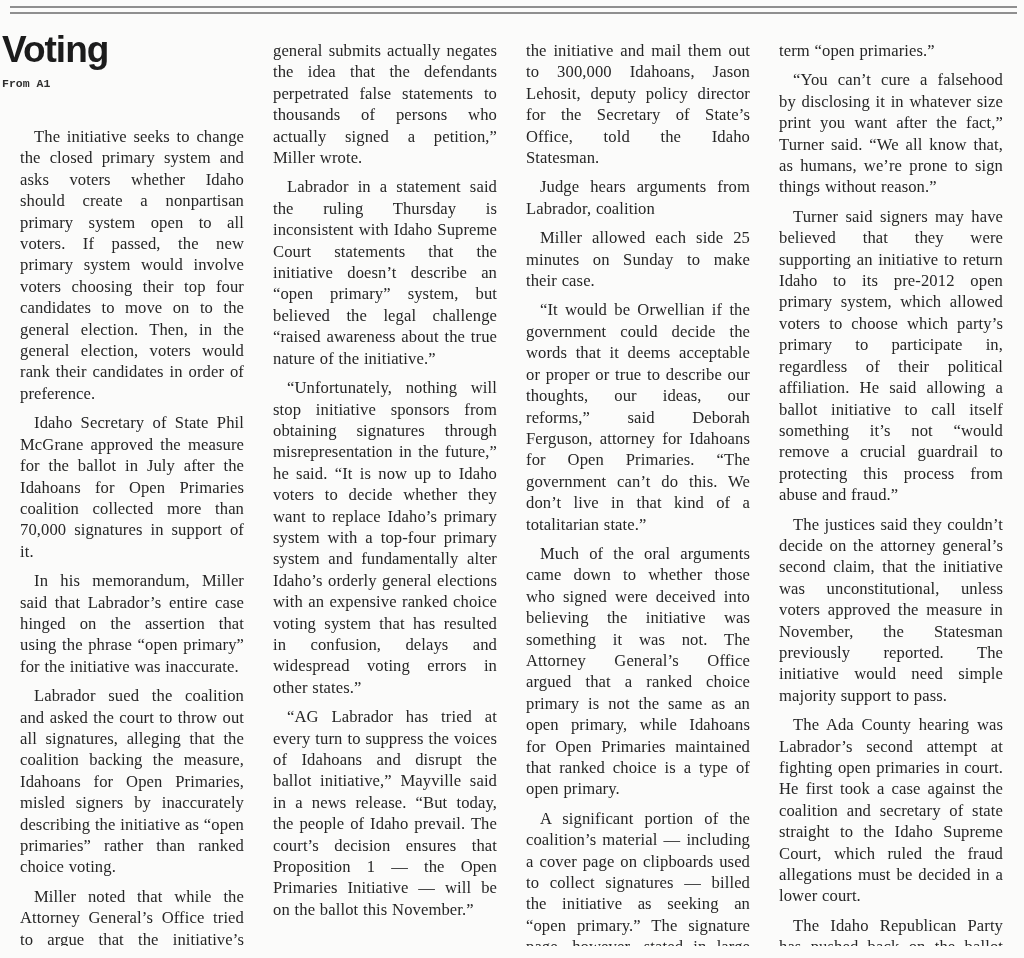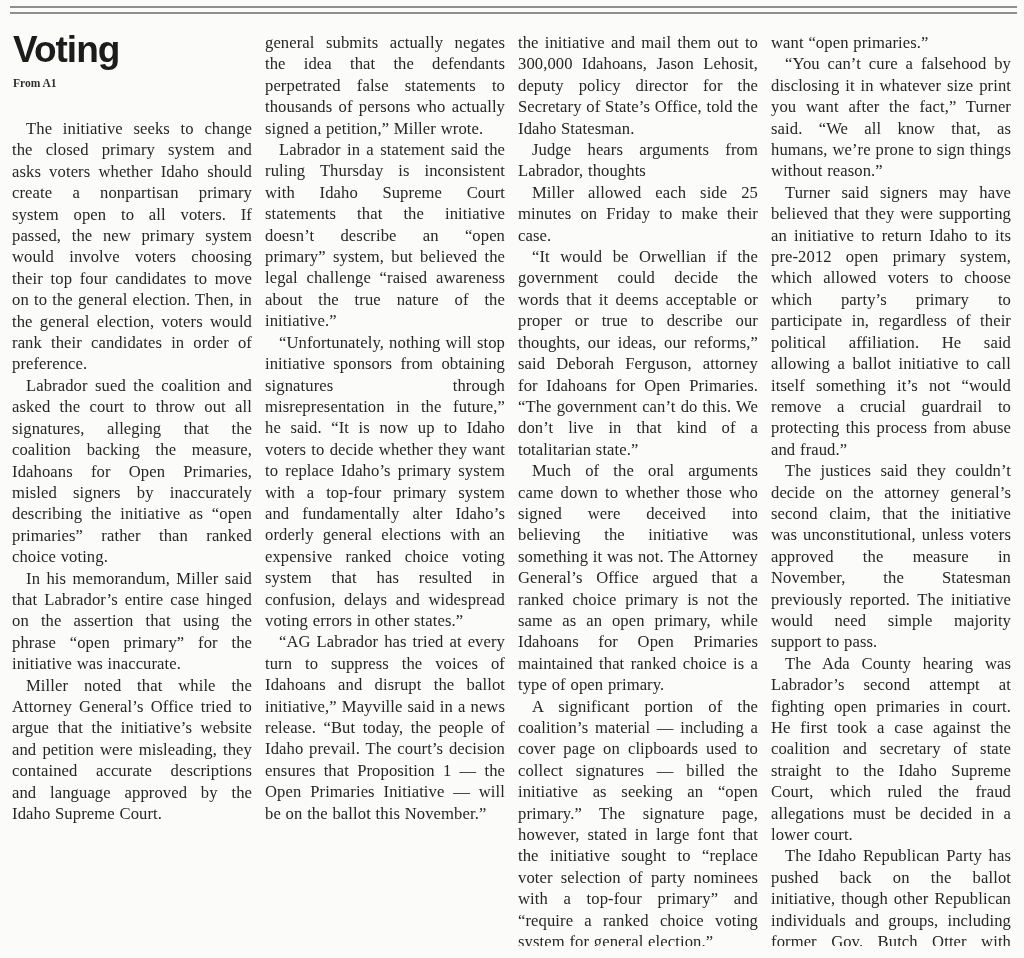--- a/index.html
+++ b/index.html
@@ -16,33 +16,33 @@
     color:var(--text);
     overflow:hidden;
     position:relative;
   }
   .top-rule{
     position:absolute;left:10px;right:7px;top:6px;height:4px;
     border-top:2px solid var(--rule);
     border-bottom:2px solid var(--rule);
   }
   .masthead{
-    position:absolute;left:13px;top:30px;width:240px;
+    position:absolute;left:2px;top:30px;width:240px;
   }
   .headline{
     font-family:"Liberation Sans", sans-serif;
     font-weight:bold;
     font-size:37px;
     line-height:40px;
     letter-spacing:-1px;
     color:var(--head);
     margin:0;
   }
   .kicker{
-    font-family:Liberation Serif, serif;
+    font-family:Liberation Mono, monospace;
     font-weight:bold;
     font-size:11.5px;
     color:#2e2e2e;
     margin-top:7px;
   }
   .columns{
     position:absolute;left:12px;top:32px;
     width:1000px;height:914px;
     display:flex;
     gap:13px;
@@ -51,21 +51,21 @@
   .col{
     width:240px;
     flex:0 0 240px;
     overflow:hidden;
   }
   .col-first{
     padding-top:86px;
     box-sizing:border-box;
   }
   .para{
-    margin:0;
+    margin:8px;
     font-size:16.6px;
     line-height:21.4px;
     text-align:justify;
     letter-spacing:0.1px;
     word-spacing:0.5px;
   }
   .para.indent{text-indent:14px;}
 </style>
 </head>
 <body>
@@ -73,39 +73,40 @@
 <div class="top-rule"></div>
 
 <div class="masthead">
   <h1 class="headline">Voting</h1>
   <div class="kicker">From A1</div>
 </div>
 
 <div class="columns" id="cols">
     <div class="col col-first">
       <p class="para indent">The initiative seeks to change the closed primary system and asks voters whether Idaho should create a nonpartisan primary system open to all voters. If passed, the new primary system would involve voters choosing their top four candidates to move on to the general election. Then, in the general election, voters would rank their candidates in order of preference.</p>
+      <p class="para indent">Idaho Secretary of State Phil McGrane approved the measure for the ballot in July after the Idahoans for Open Primaries coalition collected more than 70,000 signatures in support of it.</p>
+      <p class="para indent">In his memorandum, Miller said that Labrador’s entire case hinged on the assertion that using the phrase “open primary” for the initiative was inaccurate.</p>
       <p class="para indent">Labrador sued the coalition and asked the court to throw out all signatures, alleging that the coalition backing the measure, Idahoans for Open Primaries, misled signers by inaccurately describing the initiative as “open primaries” rather than ranked choice voting.</p>
-      <p class="para indent">In his memorandum, Miller said that Labrador’s entire case hinged on the assertion that using the phrase “open primary” for the initiative was inaccurate.</p>
       <p class="para indent">Miller noted that while the Attorney General’s Office tried to argue that the initiative’s website and petition were misleading, they contained accurate descriptions and language approved by the Idaho Supreme Court.</p>
     </div>
     <div class="col">
       <p class="para">general submits actually negates the idea that the defendants perpetrated false statements to thousands of persons who actually signed a petition,” Miller wrote.</p>
       <p class="para indent">Labrador in a statement said the ruling Thursday is inconsistent with Idaho Supreme Court statements that the initiative doesn’t describe an “open primary” system, but believed the legal challenge “raised awareness about the true nature of the initiative.”</p>
       <p class="para indent">“Unfortunately, nothing will stop initiative sponsors from obtaining signatures through misrepresentation in the future,” he said. “It is now up to Idaho voters to decide whether they want to replace Idaho’s primary system with a top-four primary system and fundamentally alter Idaho’s orderly general elections with an expensive ranked choice voting system that has resulted in confusion, delays and widespread voting errors in other states.”</p>
       <p class="para indent">“AG Labrador has tried at every turn to suppress the voices of Idahoans and disrupt the ballot initiative,” Mayville said in a news release. “But today, the people of Idaho prevail. The court’s decision ensures that Proposition 1 — the Open Primaries Initiative — will be on the ballot this November.”</p>
     </div>
     <div class="col">
       <p class="para">the initiative and mail them out to 300,000 Idahoans, Jason Lehosit, deputy policy director for the Secretary of State’s Office, told the Idaho Statesman.</p>
-      <p class="para indent">Judge hears arguments from Labrador, thoughts</p>
-      <p class="para indent">Miller allowed each side 25 minutes on Friday to make their case.</p>
+      <p class="para indent">Judge hears arguments from Labrador, coalition</p>
+      <p class="para indent">Miller allowed each side 25 minutes on Sunday to make their case.</p>
       <p class="para indent">“It would be Orwellian if the government could decide the words that it deems acceptable or proper or true to describe our thoughts, our ideas, our reforms,” said Deborah Ferguson, attorney for Idahoans for Open Primaries. “The government can’t do this. We don’t live in that kind of a totalitarian state.”</p>
       <p class="para indent">Much of the oral arguments came down to whether those who signed were deceived into believing the initiative was something it was not. The Attorney General’s Office argued that a ranked choice primary is not the same as an open primary, while Idahoans for Open Primaries maintained that ranked choice is a type of open primary.</p>
       <p class="para indent">A significant portion of the coalition’s material — including a cover page on clipboards used to collect signatures — billed the initiative as seeking an “open primary.” The signature page, however, stated in large font that the initiative sought to “replace voter selection of party nominees with a top-four primary” and “require a ranked choice voting system for general election.”</p>
     </div>
     <div class="col">
-      <p class="para">want “open primaries.”</p>
+      <p class="para">term “open primaries.”</p>
       <p class="para indent">“You can’t cure a falsehood by disclosing it in whatever size print you want after the fact,” Turner said. “We all know that, as humans, we’re prone to sign things without reason.”</p>
       <p class="para indent">Turner said signers may have believed that they were supporting an initiative to return Idaho to its pre-2012 open primary system, which allowed voters to choose which party’s primary to participate in, regardless of their political affiliation. He said allowing a ballot initiative to call itself something it’s not “would remove a crucial guardrail to protecting this process from abuse and fraud.”</p>
       <p class="para indent">The justices said they couldn’t decide on the attorney general’s second claim, that the initiative was unconstitutional, unless voters approved the measure in November, the Statesman previously reported. The initiative would need simple majority support to pass.</p>
       <p class="para indent">The Ada County hearing was Labrador’s second attempt at fighting open primaries in court. He first took a case against the coalition and secretary of state straight to the Idaho Supreme Court, which ruled the fraud allegations must be decided in a lower court.</p>
       <p class="para indent">The Idaho Republican Party has pushed back on the ballot initiative, though other Republican individuals and groups, including former Gov. Butch Otter with Republicans for Open Primaries, Mormon Women for Ethical Government and Veterans for Idaho Voters, have helped organize support.</p>
     </div>
   </div>
 
 </body></html>

